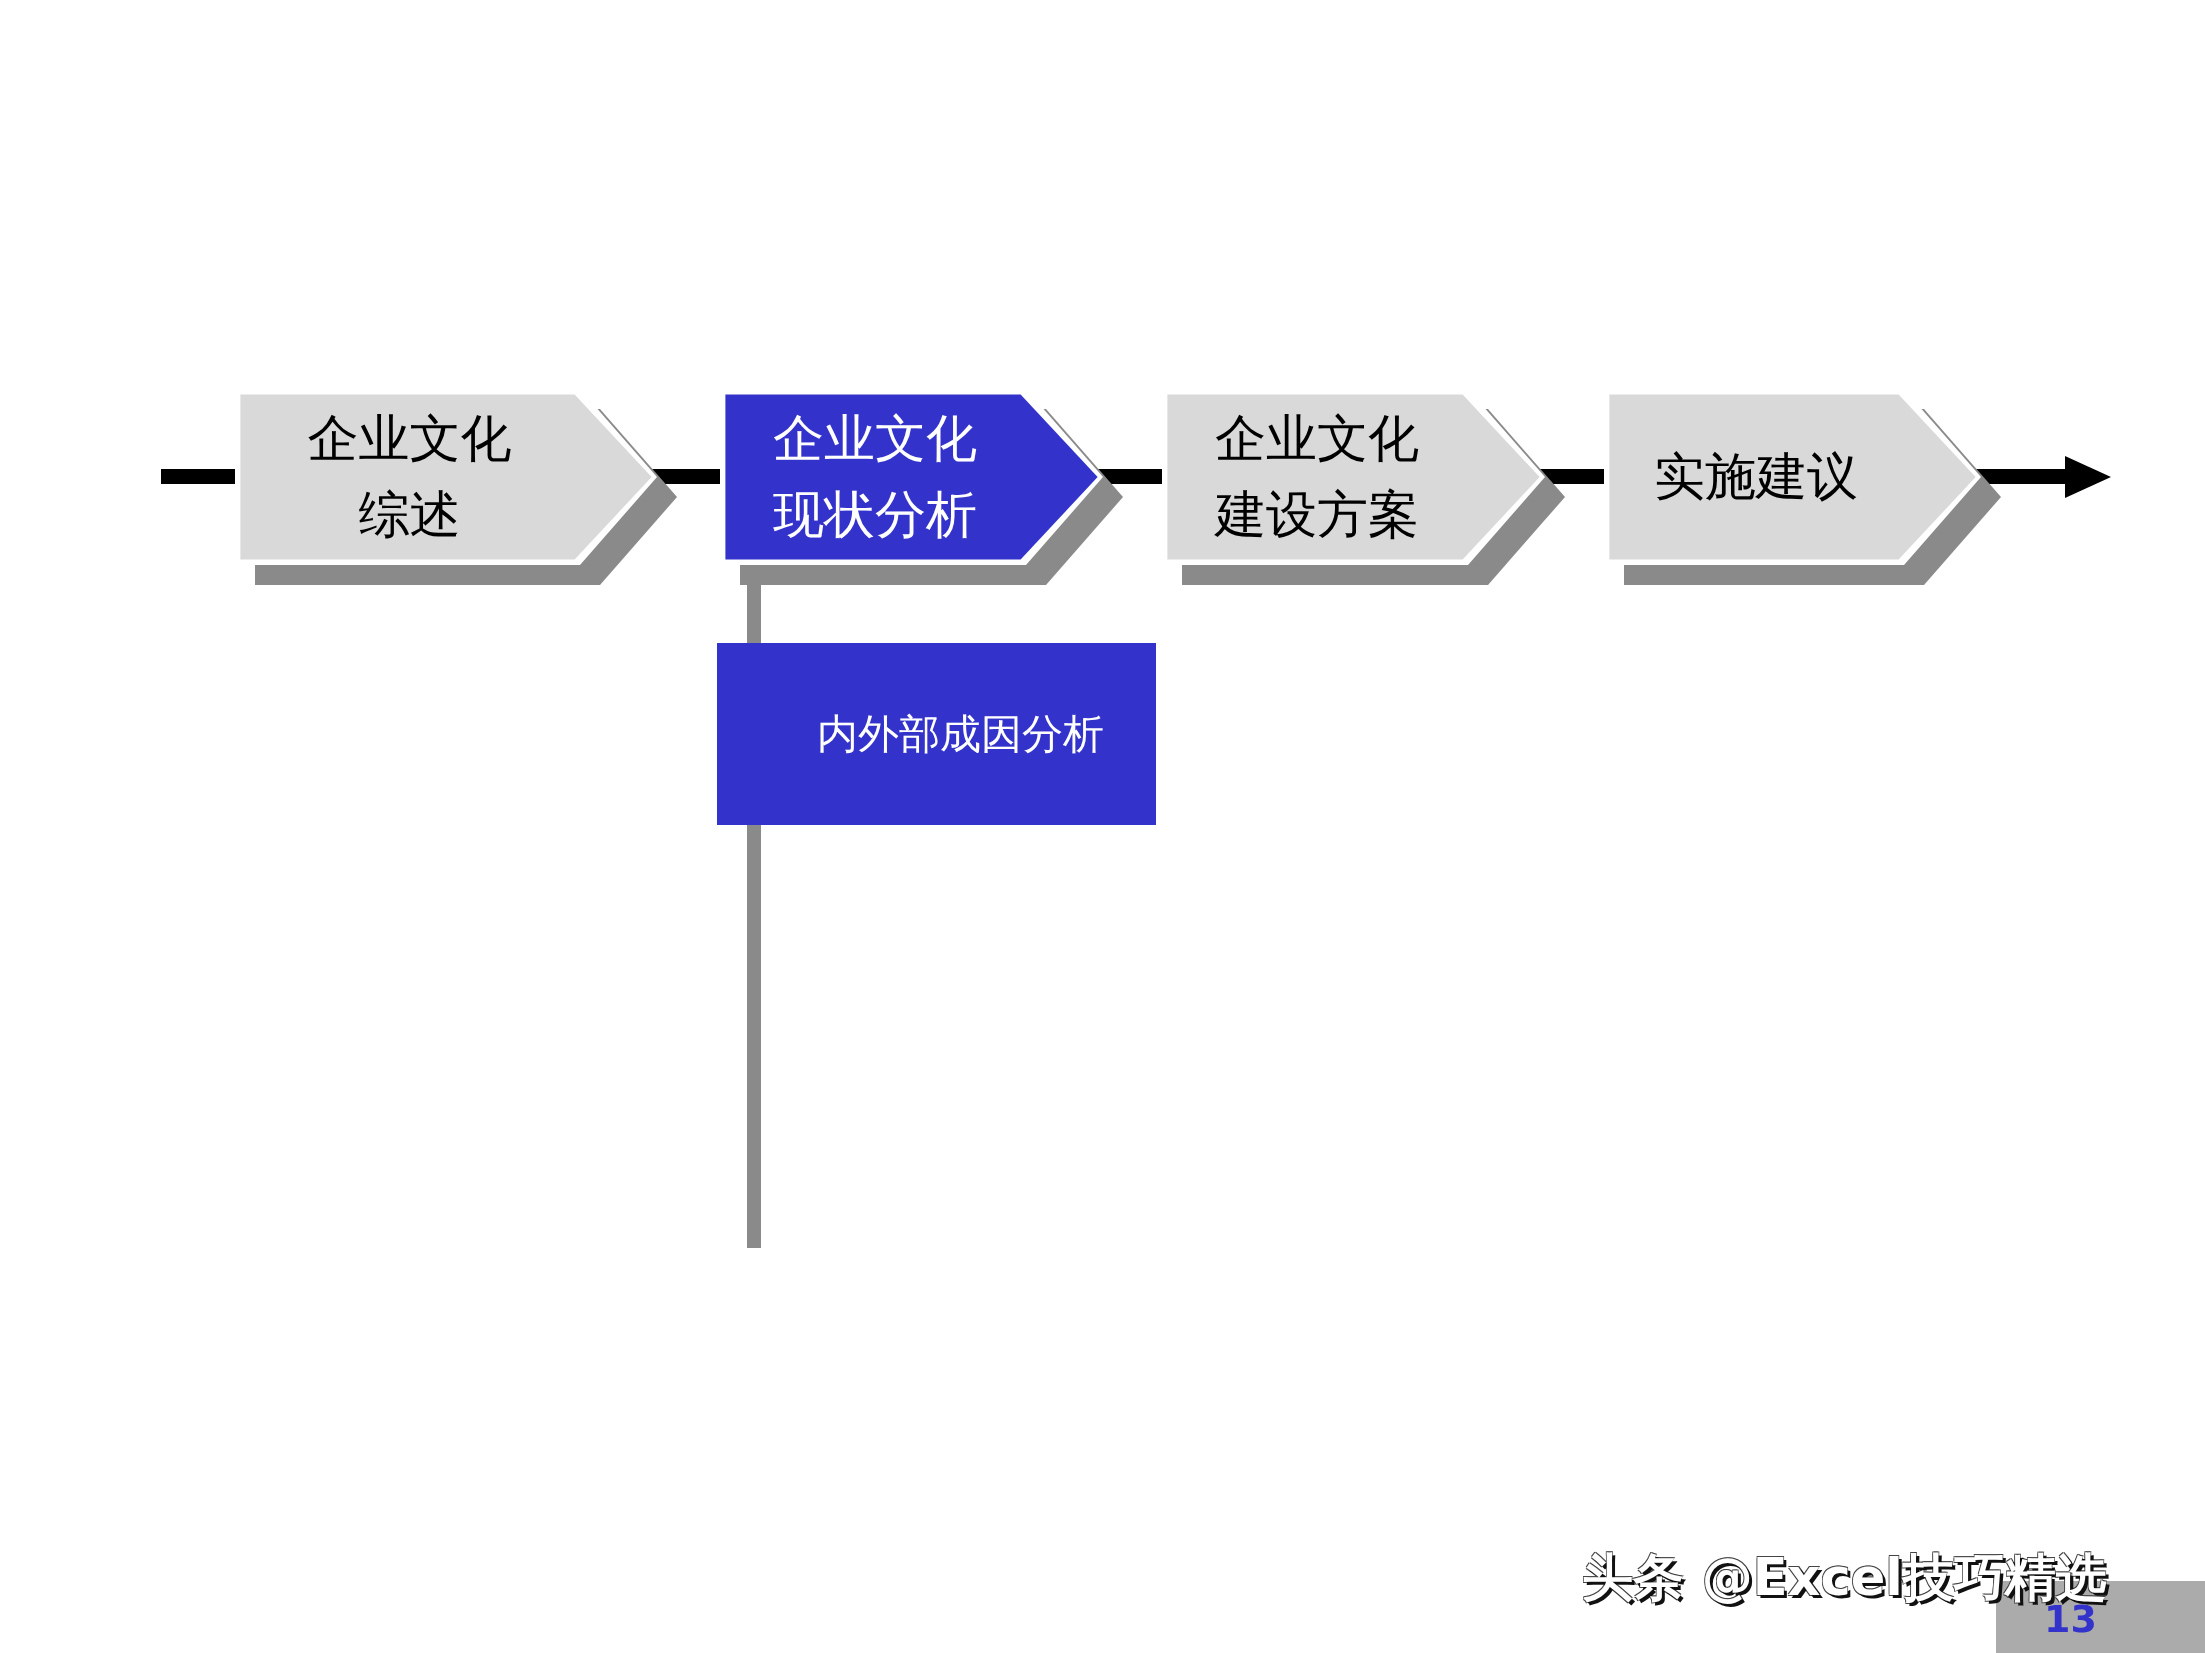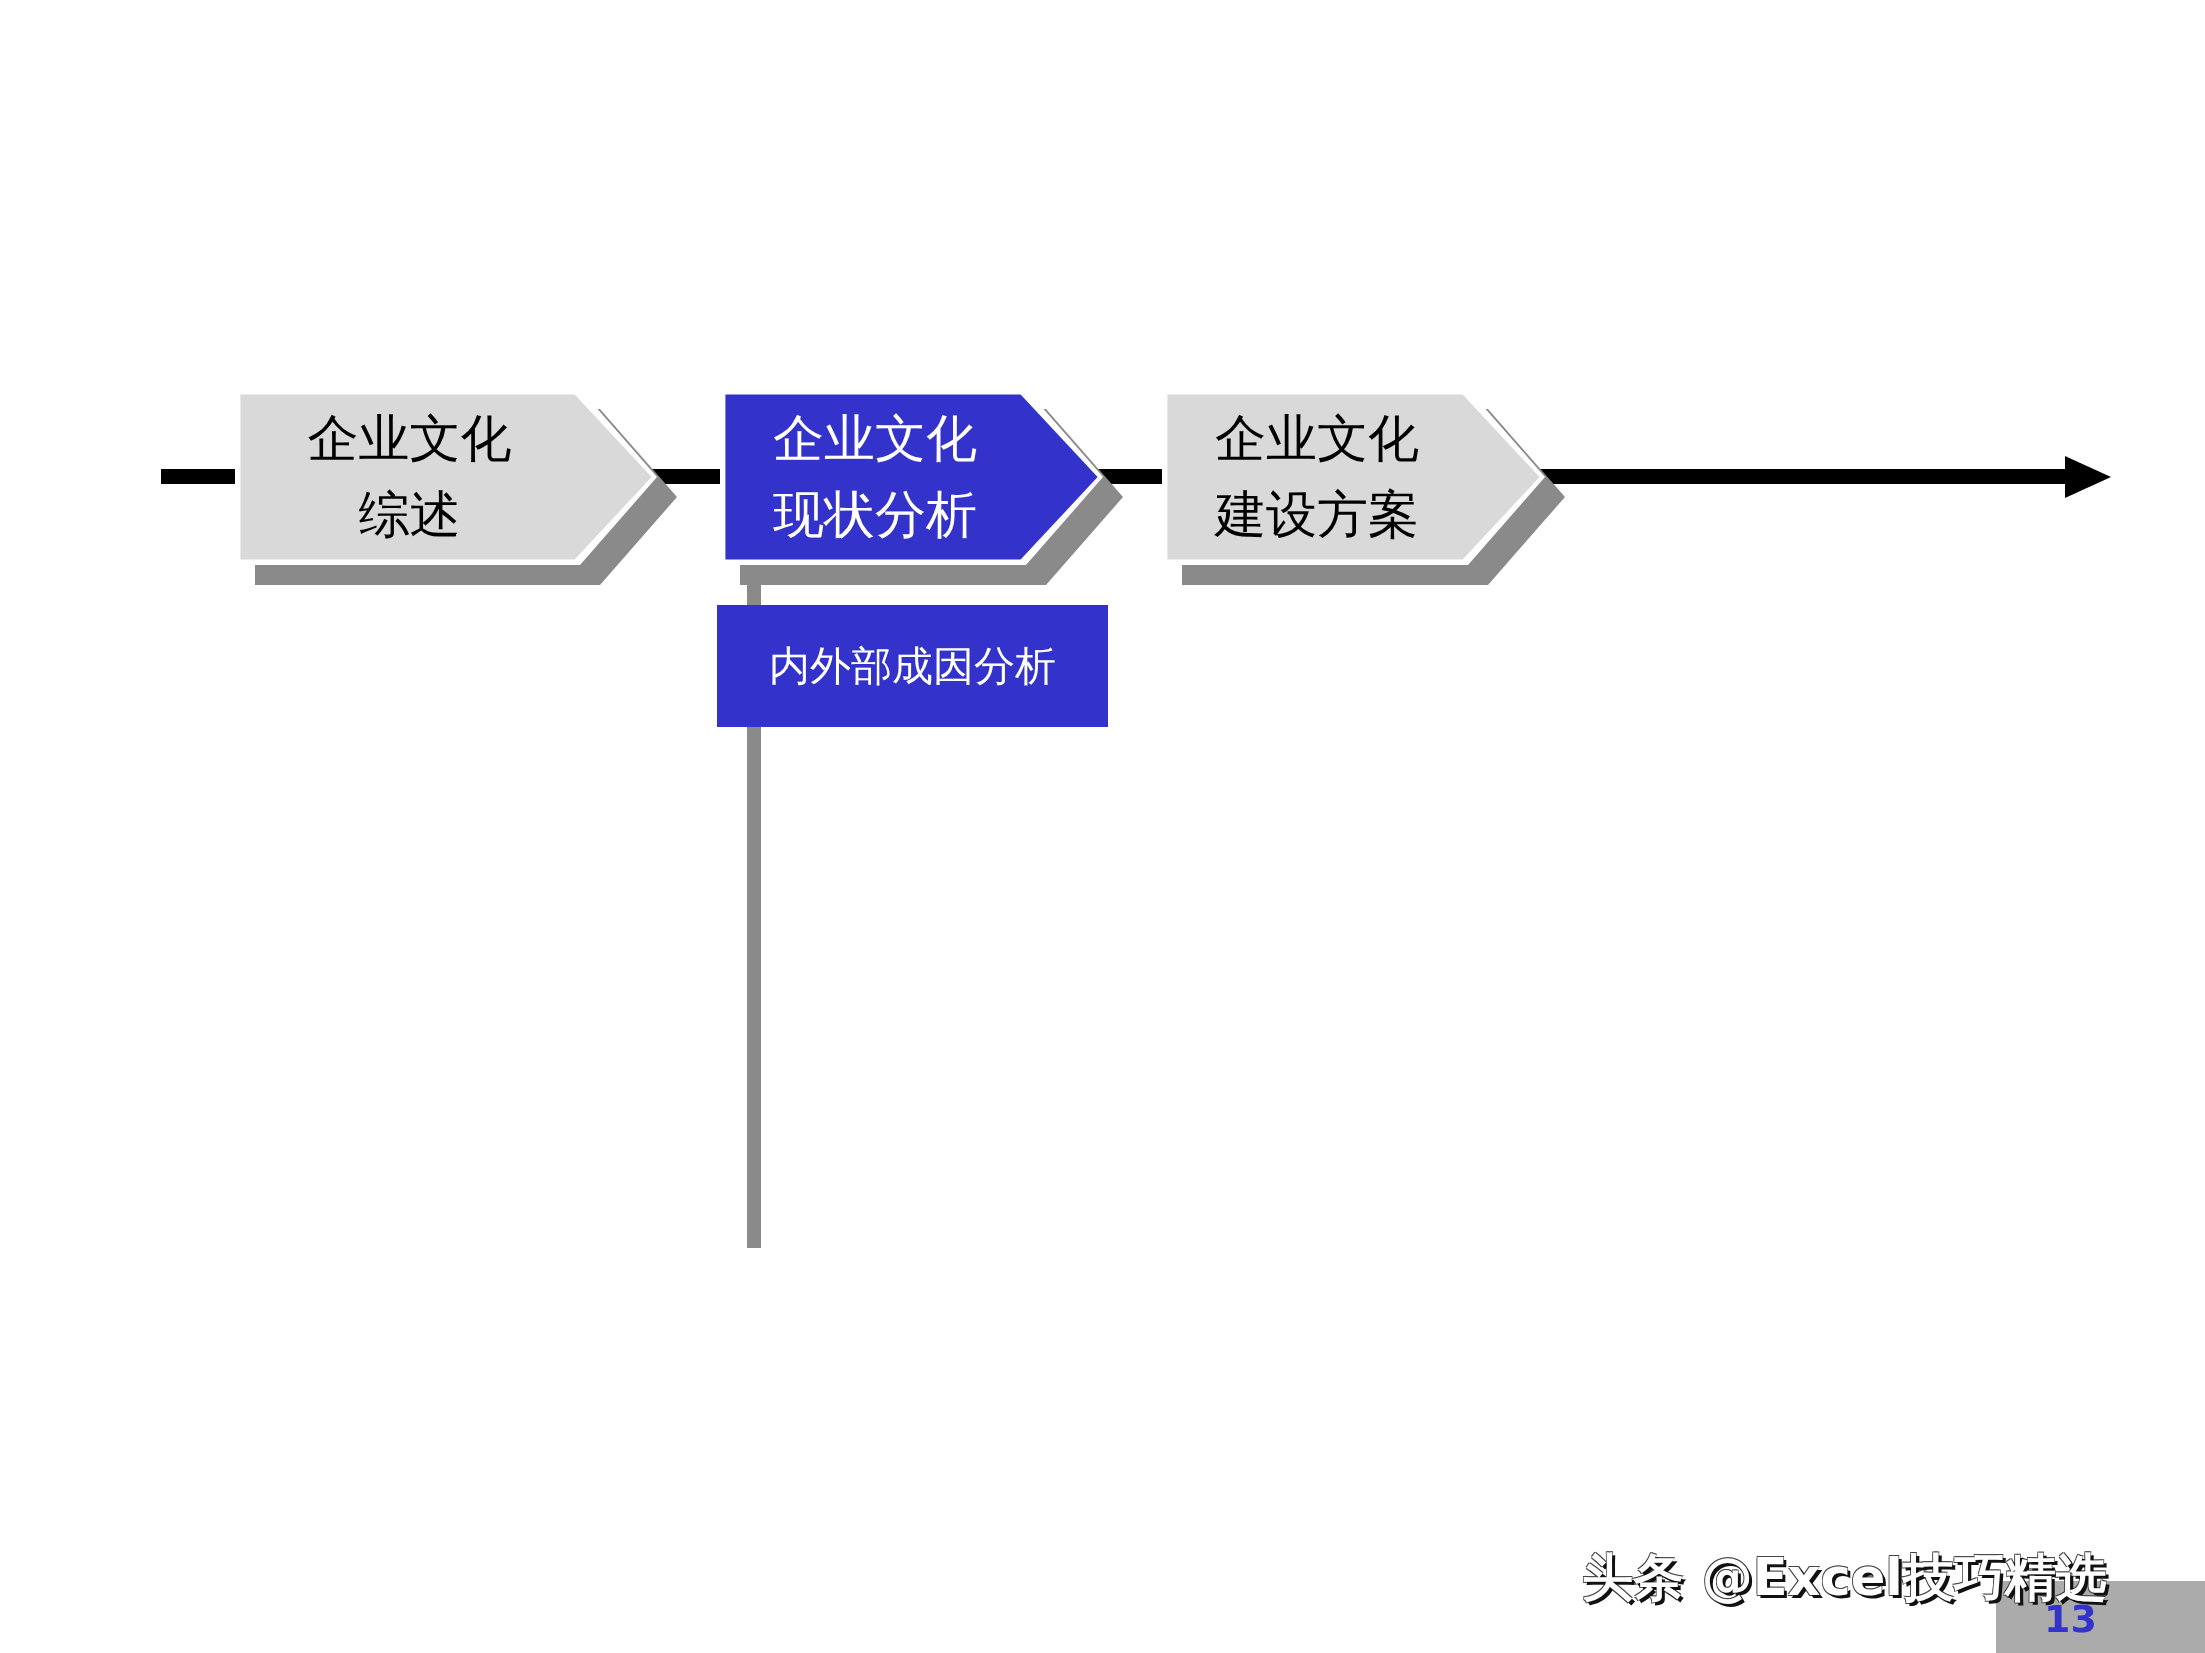--- a/index.html
+++ b/index.html
@@ -32,21 +32,21 @@
   .step .plate{position:absolute;inset:5.4px;display:flex;align-items:center;justify-content:center;
       padding-right:73px;box-sizing:border-box;text-align:center;
       font-size:51px;line-height:1.5;white-space:pre-line;}
   .step.gray .plate{background:var(--shape_gray);color:#000;}
   .step.blue .plate{background:var(--accent_blue);color:#fff;}
 
   
   .subbox{position:absolute;left:717px;width:391px;background:var(--accent_blue);color:#fff;
       display:flex;align-items:center;justify-content:center;text-align:center;
       font-size:41px;line-height:1.38;white-space:pre-line;z-index:2;}
-  .sub-1{top:605px;height:122px;}
+  .sub-1{top:643px;height:182px;padding-left:48px;}
   .sub-2{top:845px;height:149px;}
   .sub-3{top:1047px;height:148px;}
 
   
   .corner-block{position:absolute;left:1996px;top:1581px;width:209px;height:73px;
       background:var(--corner_block_gray);z-index:3;}
   .watermark{position:absolute;left:1582px;top:1544px;font-size:51px;font-weight:600;color:#fff;
       white-space:nowrap;z-index:4;
       text-shadow:3.1px 3.1px 0 #111,-0.8px -0.8px 0 #444,0.8px -0.8px 0 #444,-0.8px 0.8px 0 #444;}
   .page-number{position:absolute;left:2044px;top:1597px;width:77px;text-align:left;
@@ -82,20 +82,27 @@
 
   <div class="step step-3 gray">
     <div class="shadow clip"></div>
     <div class="plate-white clip"></div>
     <div class="plate clip">
       <span>企业文化
 建设方案</span>
     </div>
   </div>
 
+  <div class="step step-4 gray">
+    <div class="shadow clip"></div>
+    <div class="plate-white clip"></div>
+    <div class="plate clip">
+      <span>实施建议</span>
+    </div>
+  </div>
 
   <div class="subbox sub-1">
     <span>内外部成因分析</span>
   </div>
 
   <div class="corner-block"></div>
   <div class="watermark">头条 @Excel技巧精选</div>
   <div class="page-number">13</div>
 
 </div>

